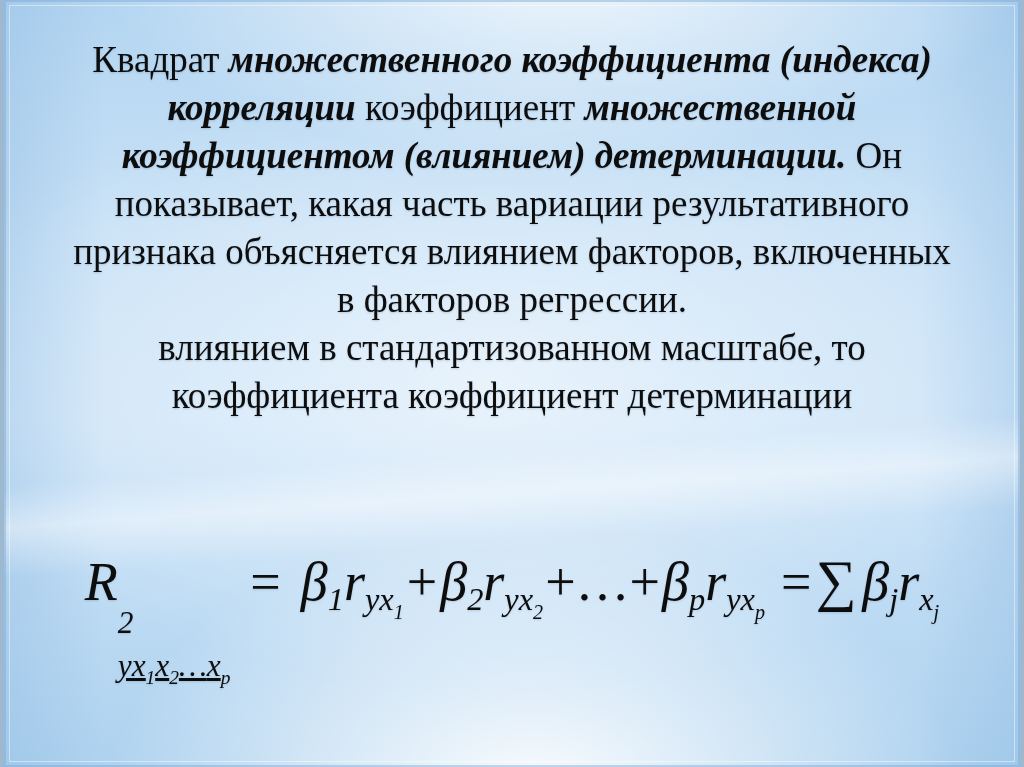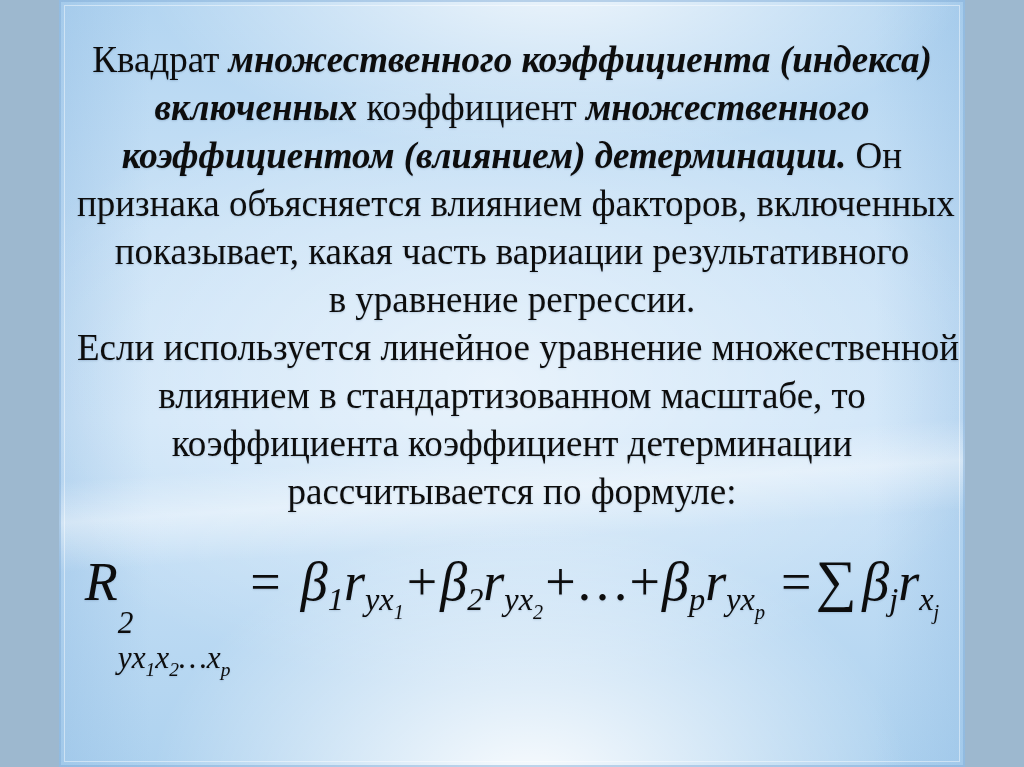--- a/index.html
+++ b/index.html
@@ -1,18 +1,18 @@
 <!DOCTYPE html>
 <html><head>
 <meta charset="utf-8">
 <style>
   html,body { margin:0; padding:0; background:#9db8cf; }
   .slide {
     position:relative;
-    width:906px; height:767px;
+    width:1016px; height:767px;
     margin:0 auto;
     overflow:hidden;
     font-family:"Liberation Serif","DejaVu Serif",serif;
     color:#0d0d0d;
     background:
       radial-gradient(42% 36% at 52% 104%, rgba(255,255,255,.96) 0%, rgba(255,255,255,0) 100%),
       radial-gradient(46% 26% at 55% -5%, rgba(255,255,255,.85) 0%, rgba(255,255,255,0) 100%),
       radial-gradient(58% 40% at 48% 50%, rgba(255,255,255,.55) 0%, rgba(255,255,255,0) 100%),
       linear-gradient(176deg, rgba(255,255,255,0) 58%, rgba(255,255,255,.42) 63%, rgba(255,255,255,0) 69%),
       linear-gradient(90deg, rgba(142,186,226,.38) 0%, rgba(255,255,255,0) 10%, rgba(255,255,255,0) 90%, rgba(142,186,226,.38) 100%),
@@ -56,39 +56,37 @@
   .formula .eq2 { margin-left:16px; margin-right:4px; }
   .formula .sum { font-style:normal; font-size:106%; margin-right:6px; }
   .stack {
     display:inline-flex;
     flex-direction:column;
     align-items:flex-start;
     vertical-align:-0.62em;
     line-height:.9;
   }
   .stack .top { font-size:58%; font-style:italic; }
-  .stack .bot { font-size:58%; font-style:italic; margin-top:6px; }
+  .stack .bot { font-size:58%; font-style:italic; margin-top:14px;text-decoration:underline; }
   .stack .bot sub { font-size:62%; vertical-align:-0.4em; line-height:0; font-style:italic; }
 </style>
 </head>
 <body>
 
 <div class="slide">
   <div class="frame"></div>
 
   <div class="textblock">
     <div class="tline"><span class="reg">Квадрат </span><span class="bi">множественного коэффициента (индекса)</span></div>
-    <div class="tline"><span class="bi">включенных</span><span class="reg"> коэффициент </span><span class="bi">множественного</span></div>
+    <div class="tline"><span class="bi">корреляции</span><span class="reg"> коэффициент </span><span class="bi">множественной</span></div>
     <div class="tline"><span class="bi">коэффициентом (влиянием) детерминации.</span><span class="reg"> Он</span></div>
+    <div class="tline"><span class="reg">показывает, какая часть вариации результативного</span></div>
     <div class="tline"><span class="reg">признака объясняется влиянием факторов, включенных</span></div>
-    <div class="tline"><span class="reg">показывает, какая часть вариации результативного</span></div>
-    <div class="tline"><span class="reg">в уравнение регрессии.</span></div>
-    <div class="tline"><span class="reg">Если используется линейное уравнение множественной</span></div>
+    <div class="tline"><span class="reg">в факторов регрессии.</span></div>
     <div class="tline"><span class="reg">влиянием в стандартизованном масштабе, то</span></div>
     <div class="tline"><span class="reg">коэффициента коэффициент детерминации</span></div>
-    <div class="tline"><span class="reg">рассчитывается по формуле:</span></div>
   </div>
 
   <div class="formula"><span class="mvar">R</span><span class="stack">
         <span class="top">2</span>
         <span class="bot"><span>yx</span><sub>1</sub><span>x</span><sub>2</sub><span>…</span><span>x</span><sub>p</sub></span>
       </span><span class="op eq1">=</span><span class="mvar">β</span><sub class="s1">1</sub><span class="mvar">r</span><sub class="s1"><span>yx</span><sub class="s2">1</sub></sub><span class="op plus">+</span><span class="mvar">β</span><sub class="s1">2</sub><span class="mvar">r</span><sub class="s1"><span>yx</span><sub class="s2">2</sub></sub><span class="op plusdots">+…+</span><span class="mvar">β</span><sub class="s1">p</sub><span class="mvar">r</span><sub class="s1"><span>yx</span><sub class="s2">p</sub></sub><span class="op eq2">=</span><span class="sum">∑</span><span class="mvar">β</span><sub class="s1">j</sub><span class="mvar">r</span><sub class="s1"><span>x</span><sub class="s2">j</sub></sub></div>
 </div>
 
 </body></html>

